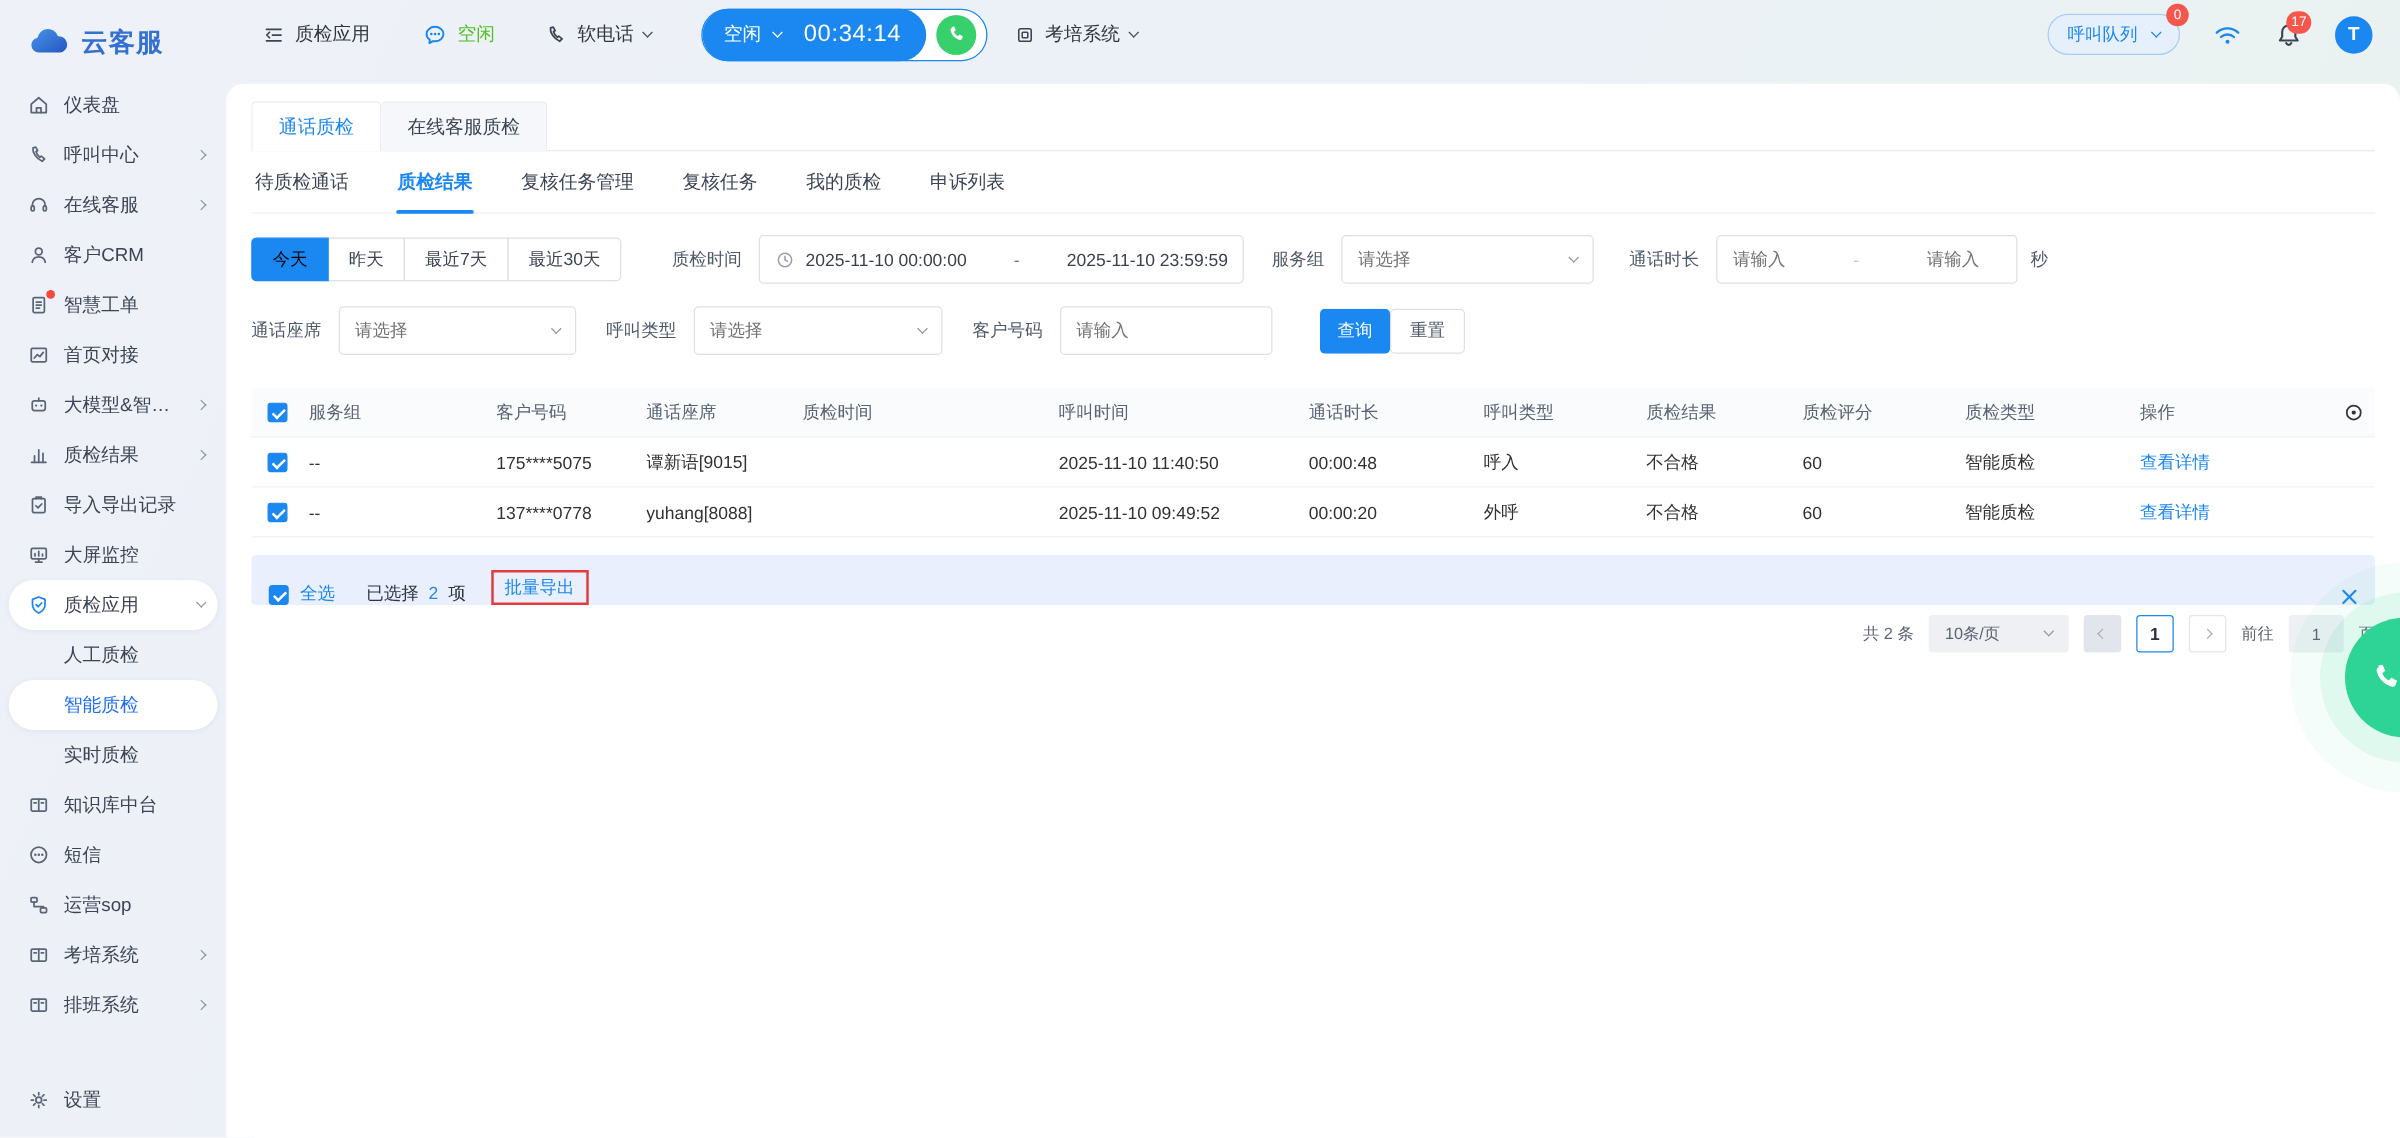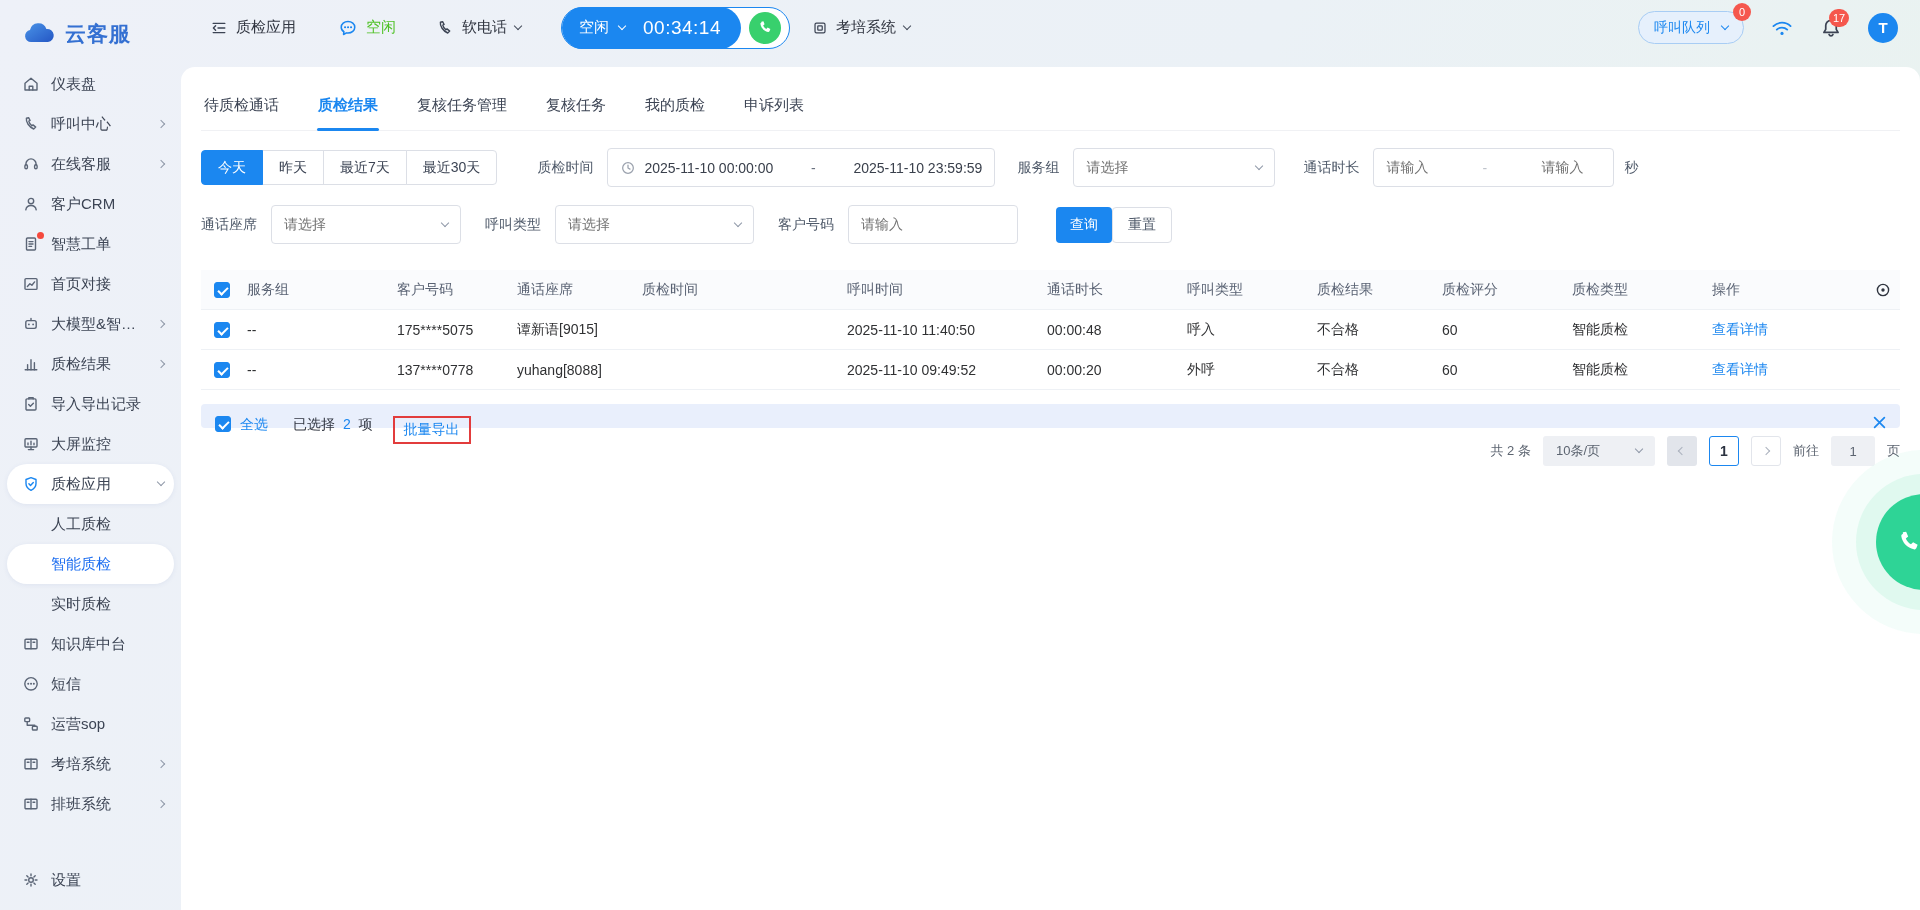--- a/index.html
+++ b/index.html
@@ -75,21 +75,21 @@
   .stab.active{color:#1b87f0;font-weight:bold}
   .stab.active::after{content:"";position:absolute;left:0;right:0;bottom:-1px;height:3px;background:#1b87f0;border-radius:2px}
 
   
   .f-row{display:flex;align-items:center;margin-top:17px}
   .qgroup{display:flex}
   .qbtn{height:35px;padding:0 16px;background:#fff;border:1px solid #dcdfe6;color:#3c4454;font-size:14px;
         cursor:pointer;margin-left:-1px;font-family:inherit}
   .qbtn:first-child{border-radius:4px 0 0 4px;margin-left:0}
   .qbtn:last-child{border-radius:0 4px 4px 0}
-  .qbtn.active{background:#1b87f0;border-color:#1b87f0;color:#ffffff;position:relative;z-index:1}
+  .qbtn.active{background:#1b87f0;border-color:#1b87f0;color:#000000;position:relative;z-index:1}
   .lbl-f{font-size:14px;color:#4e5969;white-space:nowrap}
   .fld{height:39px;border:1px solid #dcdfe6;border-radius:4px;background:#fff;display:flex;align-items:center;
        padding:0 12px;font-size:14px;color:#343a46;cursor:pointer}
   .ph{color:#737373}
   .fld .chev{margin-left:auto}
   .date-fld{width:388px;gap:8px;color:#3a404c}
   .date-sep{flex:1;text-align:center;color:#6b7280}
   .dur-fld{width:241px}
   .dur-sep{flex:1;text-align:center;color:#bfc4cc}
   .w202{width:202px}.w199{width:199px}.w190{width:190px}.w170{width:170px}
@@ -109,22 +109,22 @@
   .cb-cell{display:flex;justify-content:flex-start;padding-left:13px}
   .gear-cell{justify-self:end;display:flex;padding-right:8px;color:#303540;cursor:pointer}
   .cb{width:16px;height:16px;border-radius:3px;border:1px solid #c6cad2;background:#fff;position:relative;
       display:inline-block;cursor:pointer;flex:0 0 16px}
   .cb.on{background:#1b87f0;border-color:#1b87f0}
   .cb.on::after{content:"";position:absolute;left:5px;top:2px;width:4px;height:8px;
                 border-right:2px solid #fff;border-bottom:2px solid #fff;transform:rotate(45deg)}
   .link{color:#1b87f0;cursor:pointer}
 
   
-  .sel-bar{margin-top:14px;height:24px;background:#e9effc;border-radius:4px;display:flex;align-items:flex-start;
-           padding:12px 14px;font-size:14px}
+  .sel-bar{margin-top:14px;height:40px;background:#e9effc;border-radius:4px;display:flex;align-items:flex-end;
+           padding:0 14px;font-size:14px}
   .sel-all-lbl{color:#1b87f0;margin-left:9px;cursor:pointer}
   .sel-info{margin-left:25px;color:#303540}
   .sel-count{color:#1b87f0;margin:0 4px}
   .red-box{border:2px solid #e23c3c;padding:3px 9px;margin-left:20px;display:inline-flex}
   .sel-close{margin-left:auto;display:flex;color:#1b87f0;cursor:pointer}
 
   
   .pager{margin-top:8px;display:flex;align-items:center;justify-content:flex-end;gap:12px;font-size:13px;color:#5c6470}
   .pg-size{height:30px;background:#eef0f4;border-radius:3px;padding:0 13px;display:flex;align-items:center;gap:36px;cursor:pointer}
   .pg-btn{width:30px;height:30px;border-radius:3px;display:flex;align-items:center;justify-content:center;cursor:pointer}
@@ -419,20 +419,24 @@
                 <path d="M7.4 14.3a1.7 1.7 0 0 0 3.2 0"></path>
               </svg>
             </span>
           <span class="badge bell-badge">17</span>
         </span>
         <span class="avatar">T</span>
       </div>
     </header>
 
     <main class="card">
+      <div class="tabs" id="primary-tabs">
+          <div class="tab active">通话质检</div>
+          <div class="tab">在线客服质检</div>
+        </div>
       <div class="stabs" id="secondary-tabs">
           <div class="stab">待质检通话</div>
           <div class="stab active">质检结果</div>
           <div class="stab">复核任务管理</div>
           <div class="stab">复核任务</div>
           <div class="stab">我的质检</div>
           <div class="stab">申诉列表</div>
         </div>
 
       <div class="f-row">

